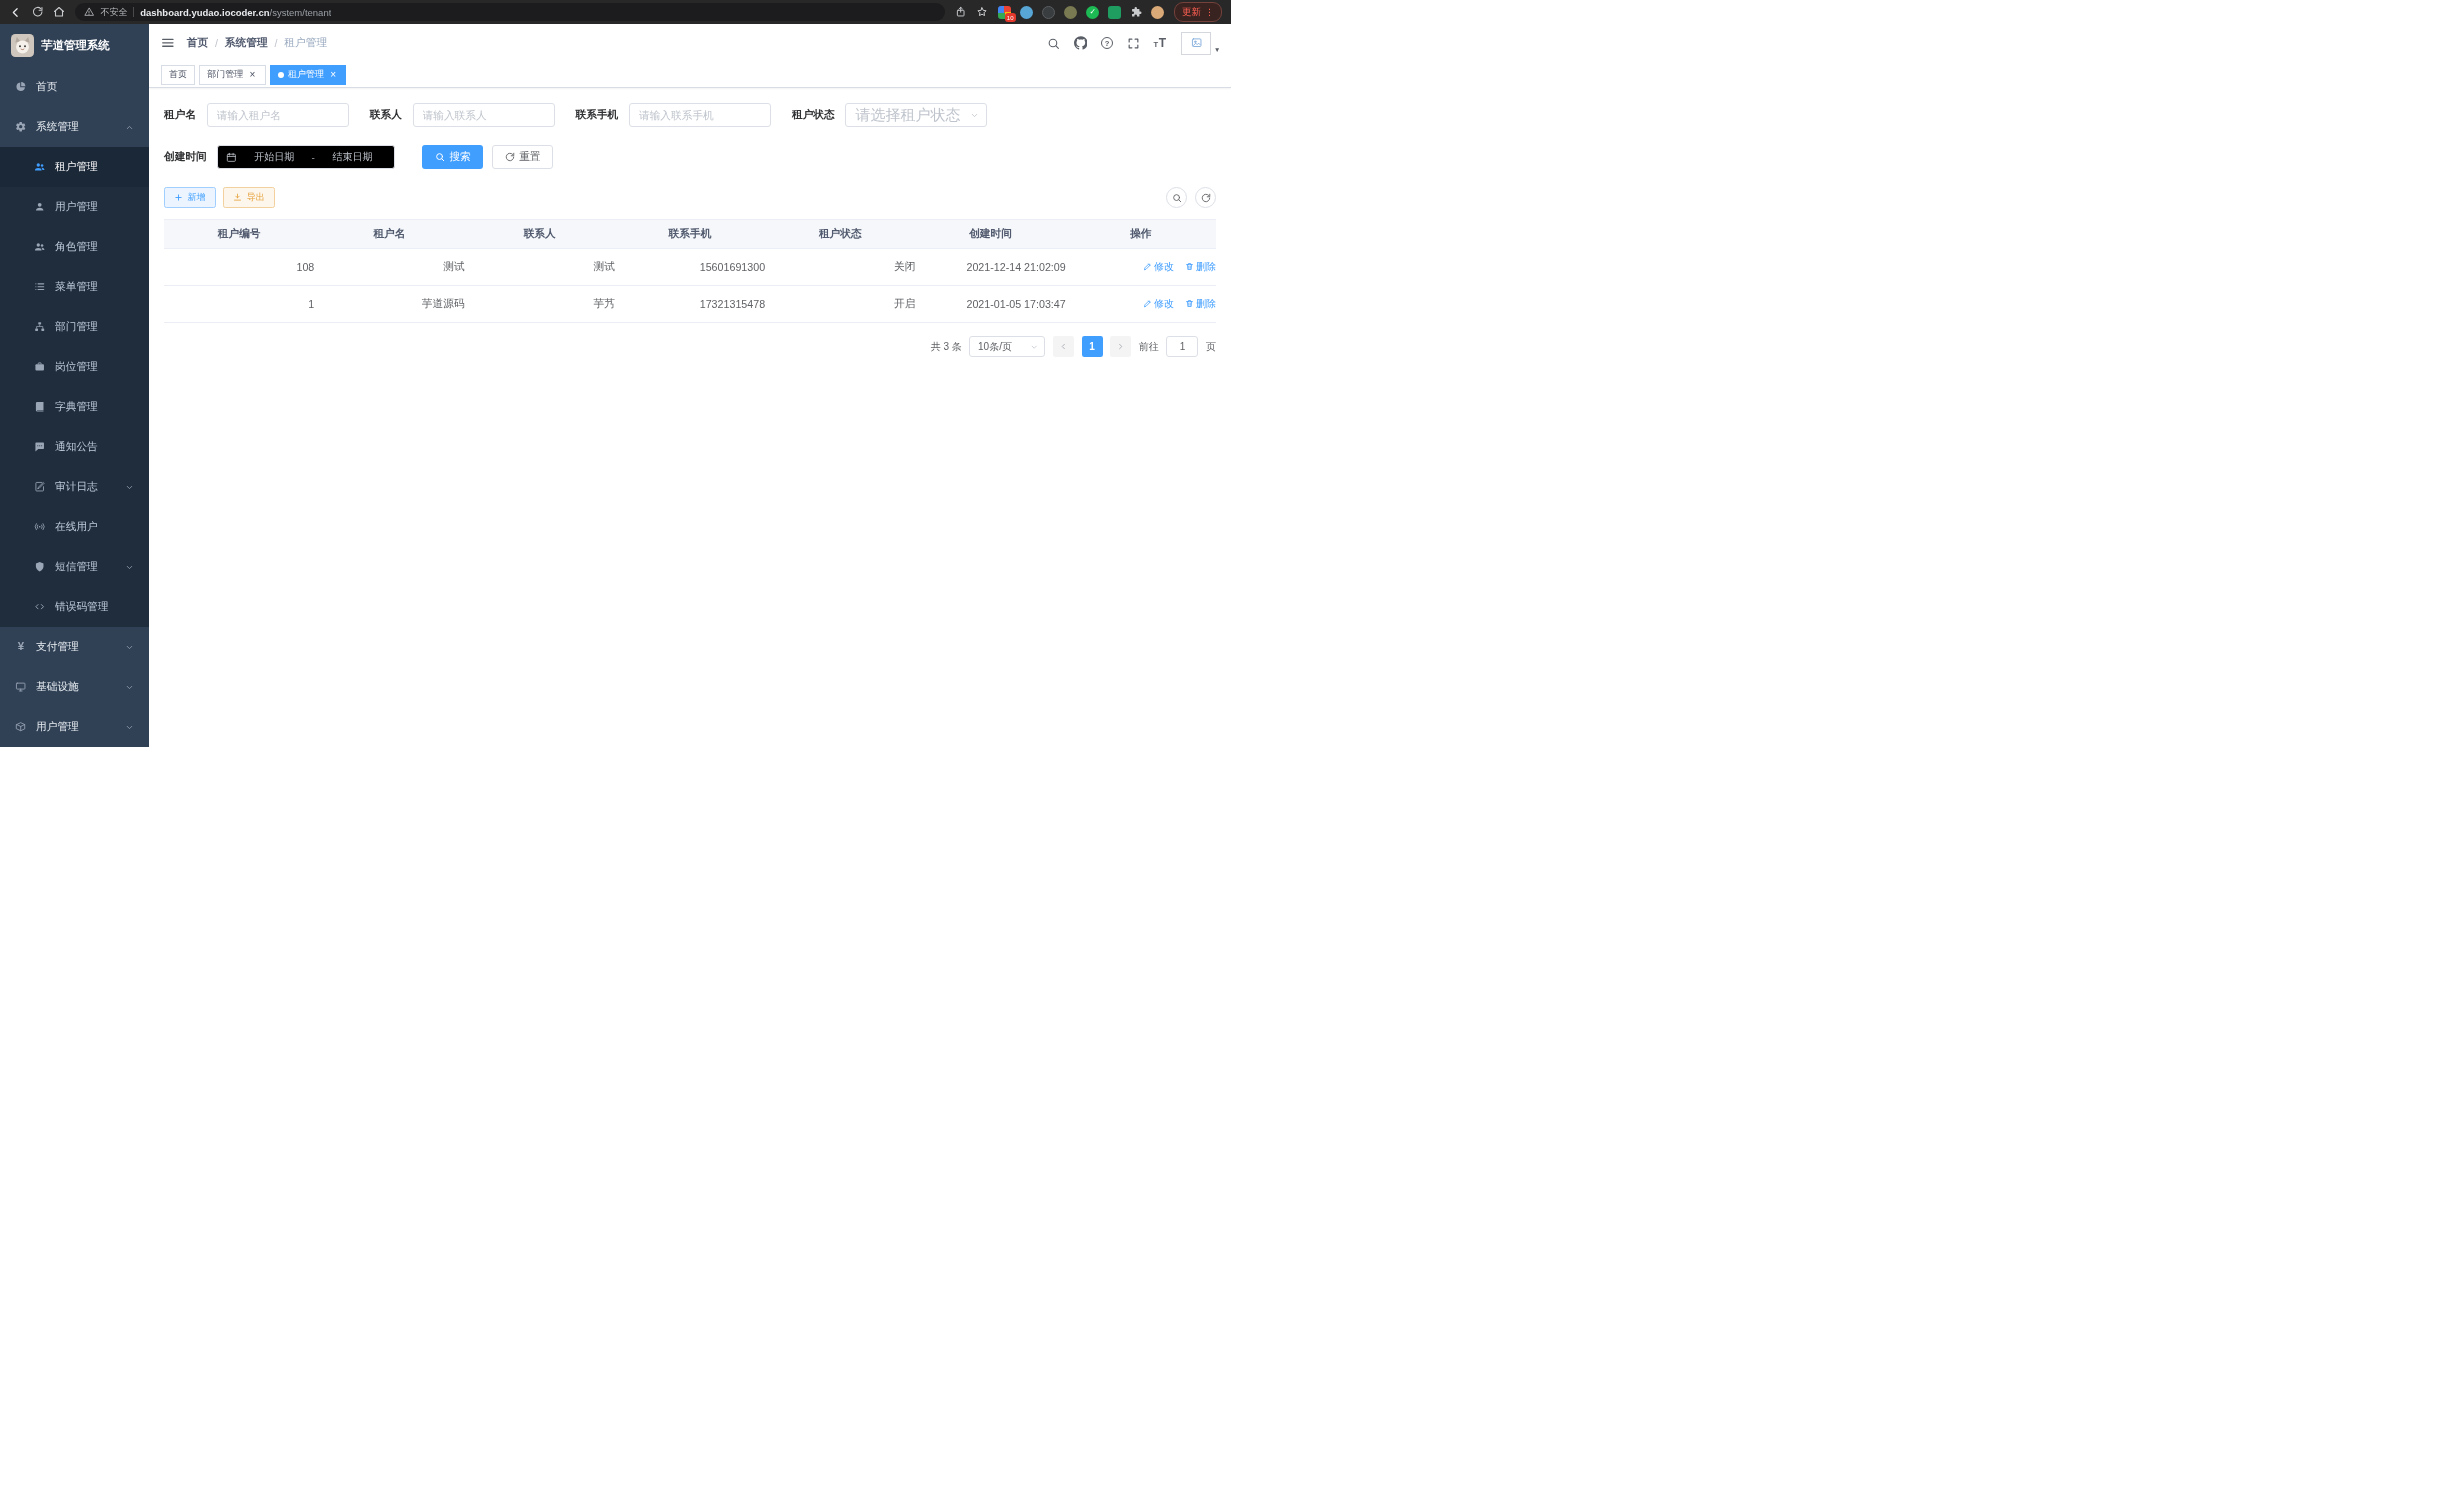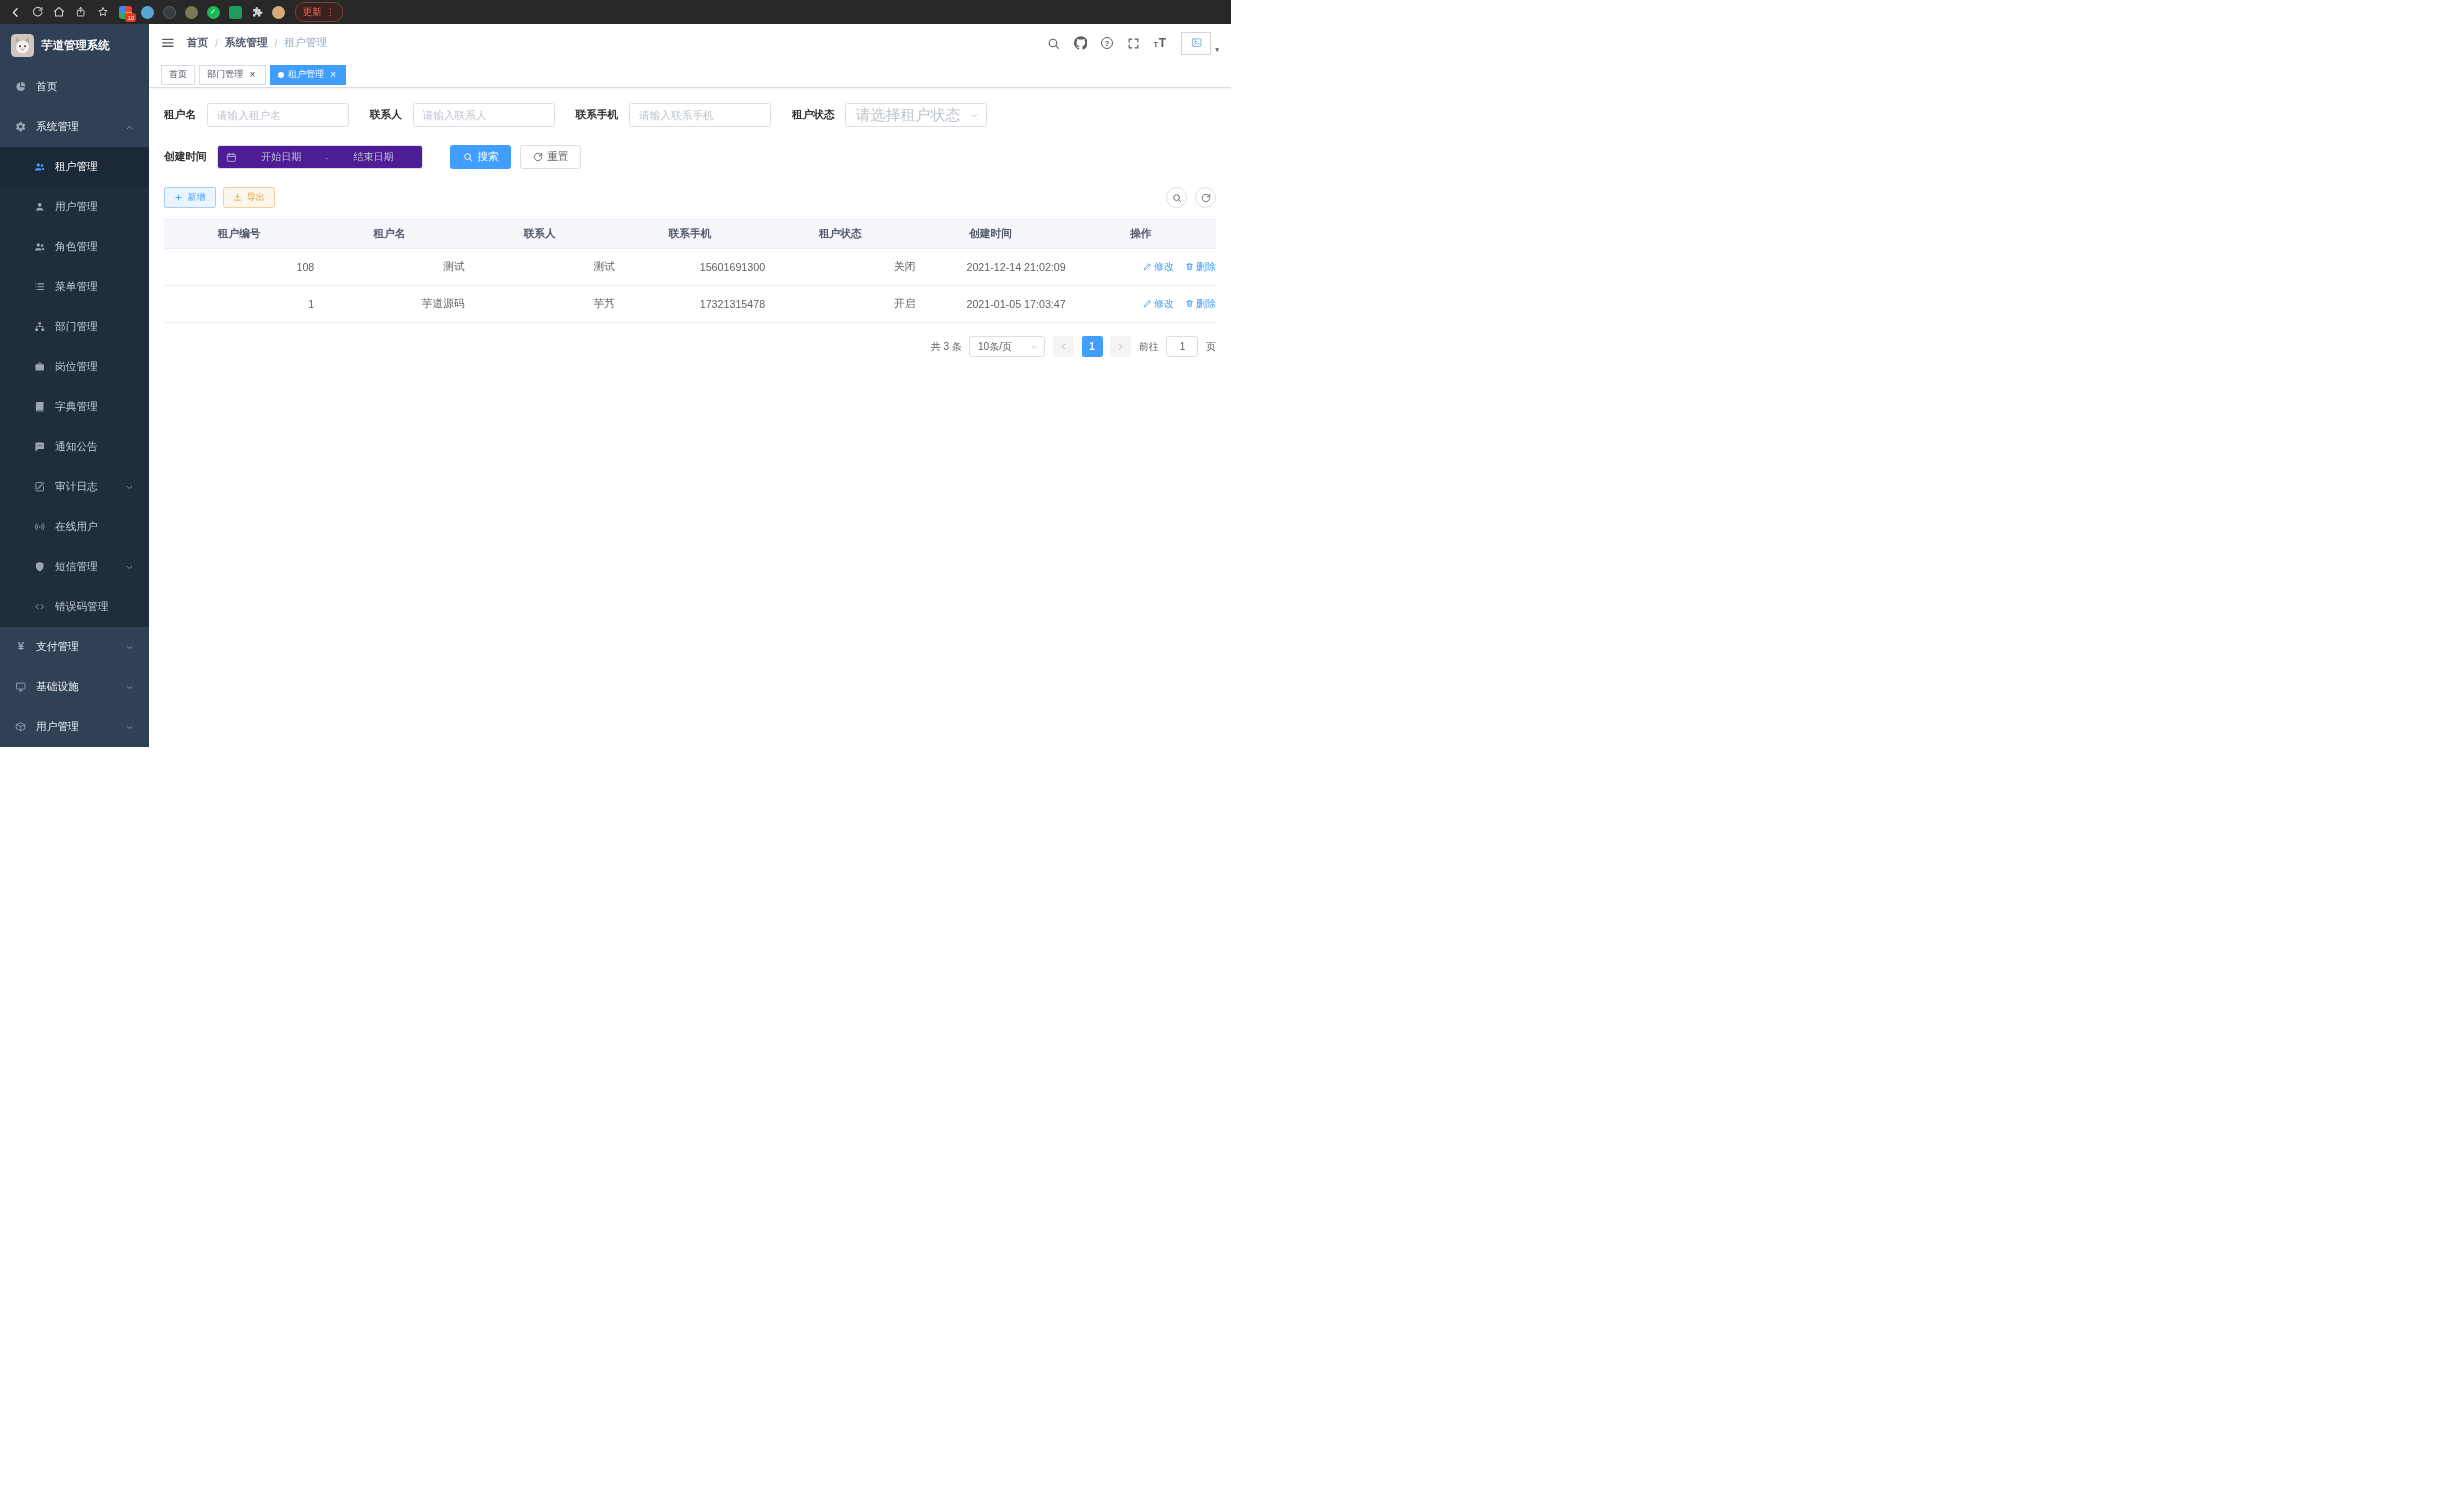--- a/index.html
+++ b/index.html
@@ -70,21 +70,21 @@
   
   .content{padding:15px 15px 0;flex:1;overflow:hidden}
   .filter-row{display:flex;align-items:center;gap:21px;margin-bottom:18px}
   .fgroup{display:flex;align-items:center;gap:10.7px}
   .flabel{font-size:10.7px;color:#303133;font-weight:700;white-space:nowrap}
   .el-input{width:142px;height:24px;border:0.8px solid #dcdfe6;border-radius:3px;padding:0 9px;font-size:10.7px;color:#606266;outline:none;font-family:inherit;background:#fff}
   .el-input::placeholder{color:#bfc4cc}
   .el-select{width:142px;height:24px;border:0.8px solid #dcdfe6;border-radius:3px;display:flex;align-items:center;justify-content:space-between;padding:0 7.6px 0 9px;cursor:pointer;background:#fff}
   .ph{font-size:15px;color:#bfc4cc}
   .sel-caret{color:#c0c4cc;display:flex}
-  .date-range{width:206px;height:24px;border:0.8px solid #dcdfe6;border-radius:3px;display:flex;align-items:center;padding:0 7.6px;gap:3px;color:#bfc4cc;cursor:pointer;background:#4c1d95}
+  .date-range{width:178px;height:24px;border:0.8px solid #dcdfe6;border-radius:3px;display:flex;align-items:center;padding:0 7.6px;gap:3px;color:#bfc4cc;cursor:pointer;background:#000000}
   .date-range .ph{flex:1;text-align:center;font-size:10px}
   .range-sep{color:#8d9095;font-size:10px}
   .btn{display:inline-flex;align-items:center;gap:4.6px;border-radius:3px;font-size:10.7px;cursor:pointer;border:0.8px solid transparent;font-family:inherit;background:none;white-space:nowrap}
   .btn.primary{background:var(--accent,#409eff);color:#fff;height:24px;padding:0 11.4px}
   .btn.plain{background:#fff;border-color:#dcdfe6;color:#606266;height:24px;padding:0 11.4px}
   .btn.mini{height:21px;padding:0 9px;font-size:9px;border-radius:2.3px}
   .blue-plain{background:#ecf5ff;border-color:#a0cfff;color:var(--accent,#409eff)}
   .warn-plain{background:#fdf6ec;border-color:#f3d19e;color:var(--warning,#e6a23c)}
   .toolbar-row{display:flex;align-items:center;gap:7.6px;margin-bottom:10.7px}
   .toolbar-right{margin-left:auto;display:flex;gap:7.6px}
@@ -120,20 +120,32 @@
         <path d="M21 3v6h-6"></path>
       </svg>
   </span>
   <span class="nav-ic">
     <svg width="12" height="12" viewBox="0 0 24 24" fill="none" stroke="currentColor" stroke-width="2.2" stroke-linecap="round" stroke-linejoin="round">
         <path d="M3 11l9-8 9 8"></path>
         <path d="M5 9.5V20h14V9.5"></path>
       </svg>
   </span>
 
+  <div class="omnibox">
+    <span class="warn">
+      <svg width="10" height="10" viewBox="0 0 24 24" fill="none" stroke="currentColor" stroke-width="2" stroke-linecap="round" stroke-linejoin="round">
+          <path d="M12 3 2 20h20z"></path>
+          <path d="M12 10v4.5"></path>
+          <path d="M12 17.8v.2"></path>
+        </svg>
+    </span>
+    <span class="sec-text">不安全</span>
+    <span class="omni-div"></span>
+    <span class="url"><span class="url-host">dashboard.yudao.iocoder.cn</span><span class="url-path">/system/tenant</span></span>
+  </div>
 
   <span class="nav-ic">
     <svg width="11.4" height="11.4" viewBox="0 0 24 24" fill="none" stroke="currentColor" stroke-width="2" stroke-linecap="round" stroke-linejoin="round">
         <rect x="5" y="9" width="14" height="12" rx="1.5"></rect>
         <path d="M12 13V3"></path>
         <path d="M8.5 6 12 2.8 15.5 6"></path>
       </svg>
   </span>
   <span class="nav-ic">
     <svg width="12" height="12" viewBox="0 0 24 24" fill="none" stroke="currentColor" stroke-width="2" stroke-linecap="round" stroke-linejoin="round">

